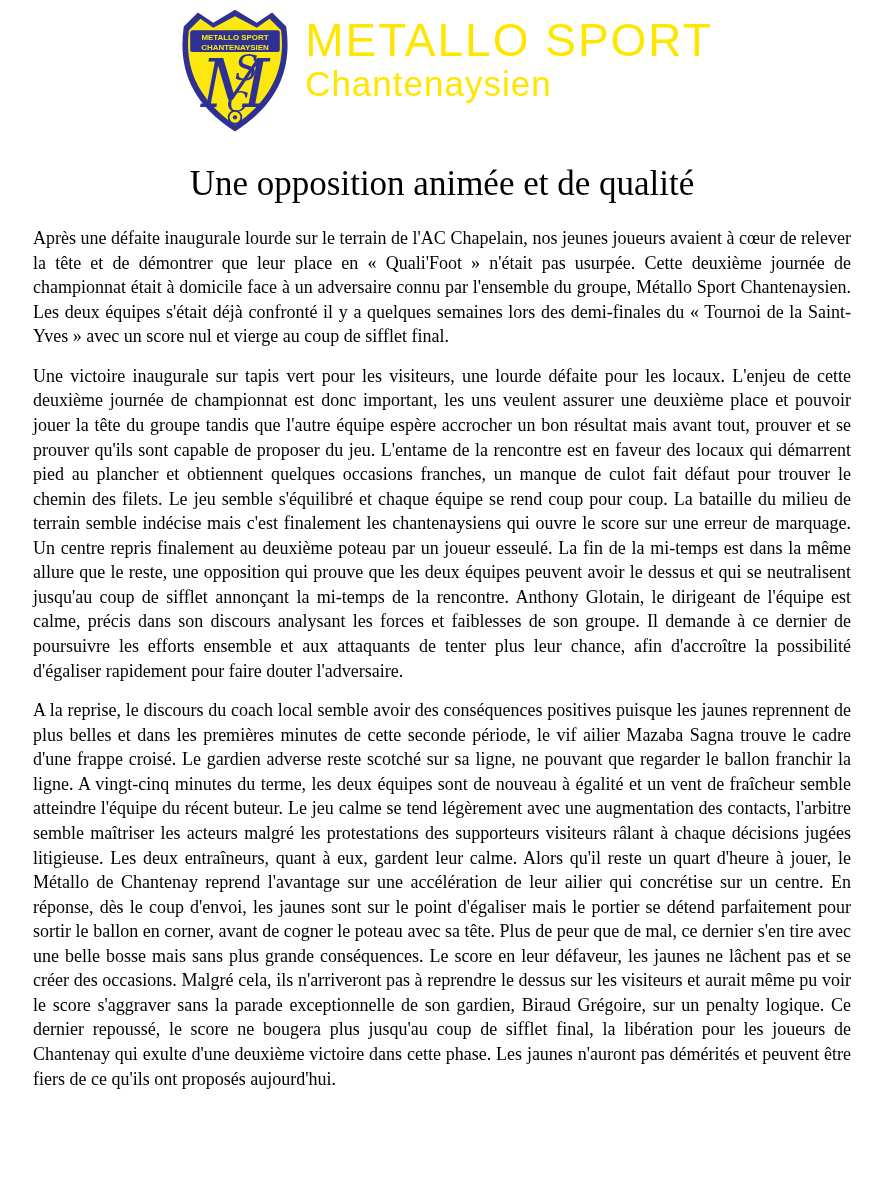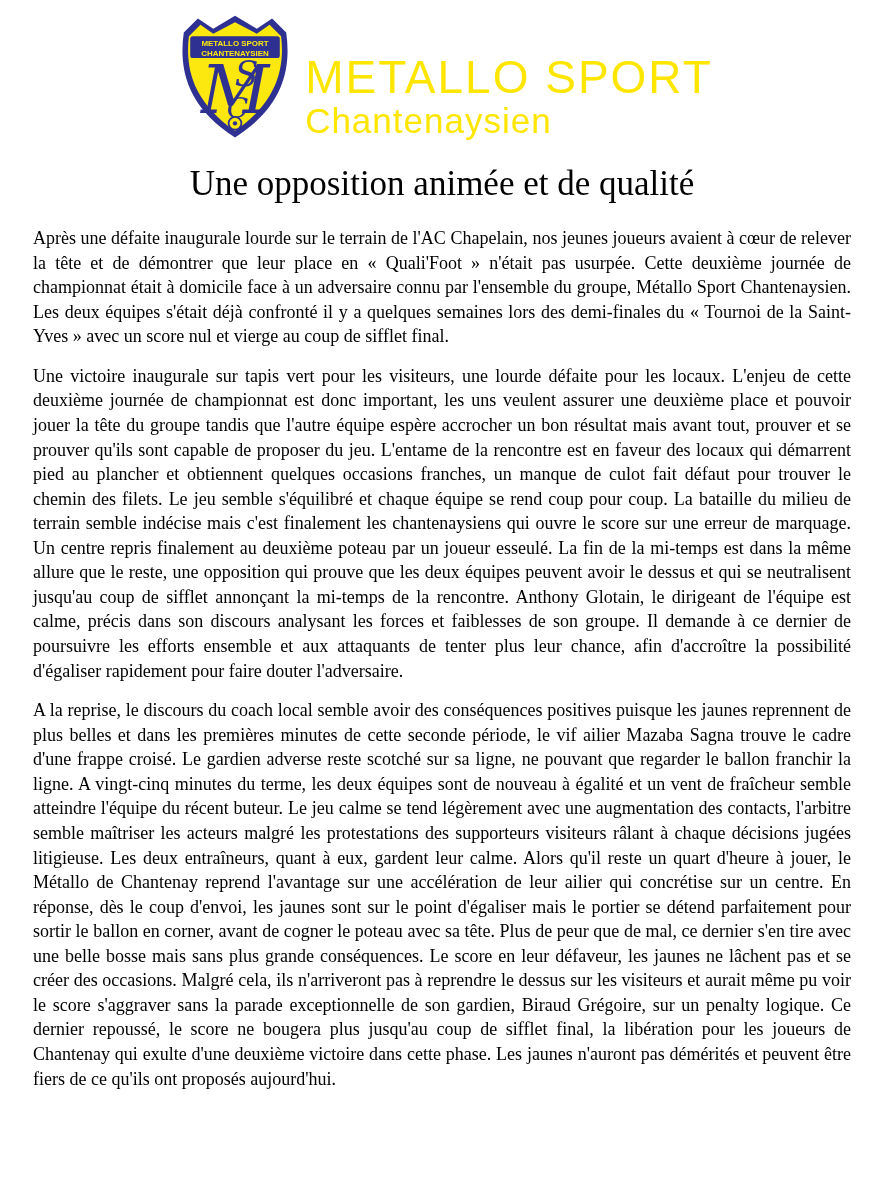--- a/index.html
+++ b/index.html
@@ -11,21 +11,22 @@
     width: 884px;
     min-height: 1192px;
     font-family: "Liberation Serif", serif;
     color: #000000;
   }
 
   
   .header {
     display: flex;
     justify-content: center;
-    align-items: flex-end;
+    align-items: flex-start;
+    padding-top: 6px;
     height: 140px;
     box-sizing: border-box;
   }
   .crest-wrap {
     width: 128px;
     height: 128px;
     flex: 0 0 auto;
   }
   .crest-wrap svg { display: block; width: 128px; height: 128px; }
   .wordmark {

